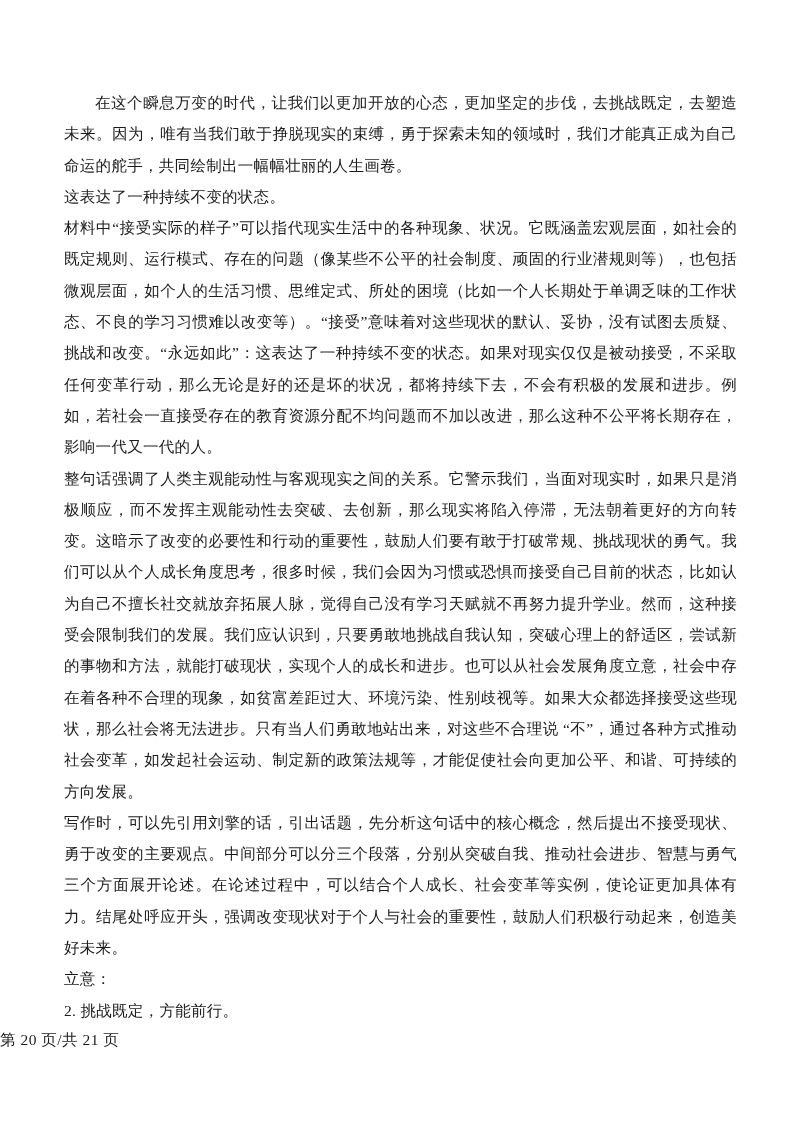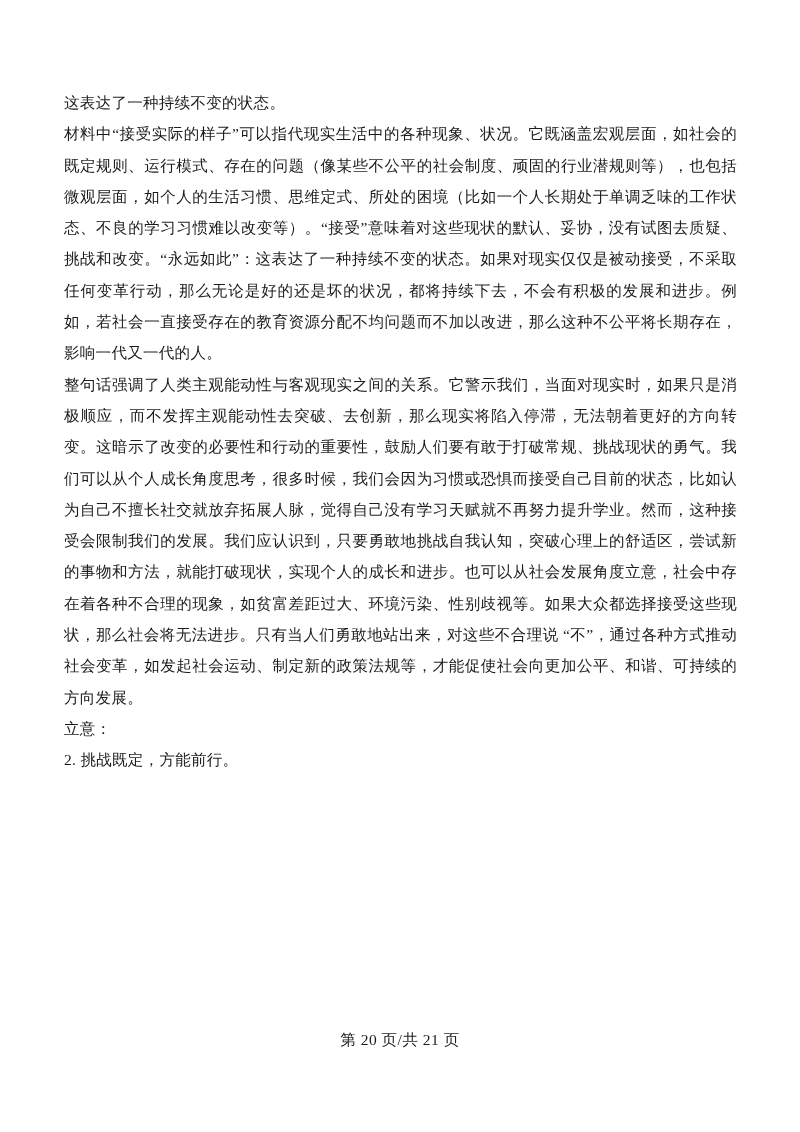--- a/index.html
+++ b/index.html
@@ -29,29 +29,31 @@
     letter-spacing: 0.3px;
   }
   .para.indent {
     text-indent: 2em;
   }
   .page-footer {
     position: absolute;
     left: 0;
     right: 0;
     top: 1024px;
-    text-align: center;
+    text-align: left;
     font-size: 15.5px;
     color: #1b1b1b;
     letter-spacing: 0.5px;
   }
 </style>
 </head>
 <body>
 
 <div class="page">
+  <p class="para indent">在这个瞬息万变的时代，让我们以更加开放的心态，更加坚定的步伐，去挑战既定，去塑造未来。因为，唯有当我们敢于挣脱现实的束缚，勇于探索未知的领域时，我们才能真正成为自己命运的舵手，共同绘制出一幅幅壮丽的人生画卷。</p>
   <p class="para">这表达了一种持续不变的状态。</p>
   <p class="para">材料中“接受实际的样子”可以指代现实生活中的各种现象、状况。它既涵盖宏观层面，如社会的既定规则、运行模式、存在的问题（像某些不公平的社会制度、顽固的行业潜规则等），也包括微观层面，如个人的生活习惯、思维定式、所处的困境（比如一个人长期处于单调乏味的工作状态、不良的学习习惯难以改变等）。“接受”意味着对这些现状的默认、妥协，没有试图去质疑、挑战和改变。“永远如此”：这表达了一种持续不变的状态。如果对现实仅仅是被动接受，不采取任何变革行动，那么无论是好的还是坏的状况，都将持续下去，不会有积极的发展和进步。例如，若社会一直接受存在的教育资源分配不均问题而不加以改进，那么这种不公平将长期存在，影响一代又一代的人。</p>
   <p class="para">整句话强调了人类主观能动性与客观现实之间的关系。它警示我们，当面对现实时，如果只是消极顺应，而不发挥主观能动性去突破、去创新，那么现实将陷入停滞，无法朝着更好的方向转变。这暗示了改变的必要性和行动的重要性，鼓励人们要有敢于打破常规、挑战现状的勇气。我们可以从个人成长角度思考，很多时候，我们会因为习惯或恐惧而接受自己目前的状态，比如认为自己不擅长社交就放弃拓展人脉，觉得自己没有学习天赋就不再努力提升学业。然而，这种接受会限制我们的发展。我们应认识到，只要勇敢地挑战自我认知，突破心理上的舒适区，尝试新的事物和方法，就能打破现状，实现个人的成长和进步。也可以从社会发展角度立意，社会中存在着各种不合理的现象，如贫富差距过大、环境污染、性别歧视等。如果大众都选择接受这些现状，那么社会将无法进步。只有当人们勇敢地站出来，对这些不合理说 “不”，通过各种方式推动社会变革，如发起社会运动、制定新的政策法规等，才能促使社会向更加公平、和谐、可持续的方向发展。</p>
+  <p class="para">写作时，可以先引用刘擎的话，引出话题，先分析这句话中的核心概念，然后提出不接受现状、勇于改变的主要观点。中间部分可以分三个段落，分别从突破自我、推动社会进步、智慧与勇气三个方面展开论述。在论述过程中，可以结合个人成长、社会变革等实例，使论证更加具体有力。结尾处呼应开头，强调改变现状对于个人与社会的重要性，鼓励人们积极行动起来，创造美好未来。</p>
   <p class="para">立意：</p>
   <p class="para">2. 挑战既定，方能前行。</p>
   <div class="page-footer">第 20 页/共 21 页</div>
 </div>
 
 </body></html>

